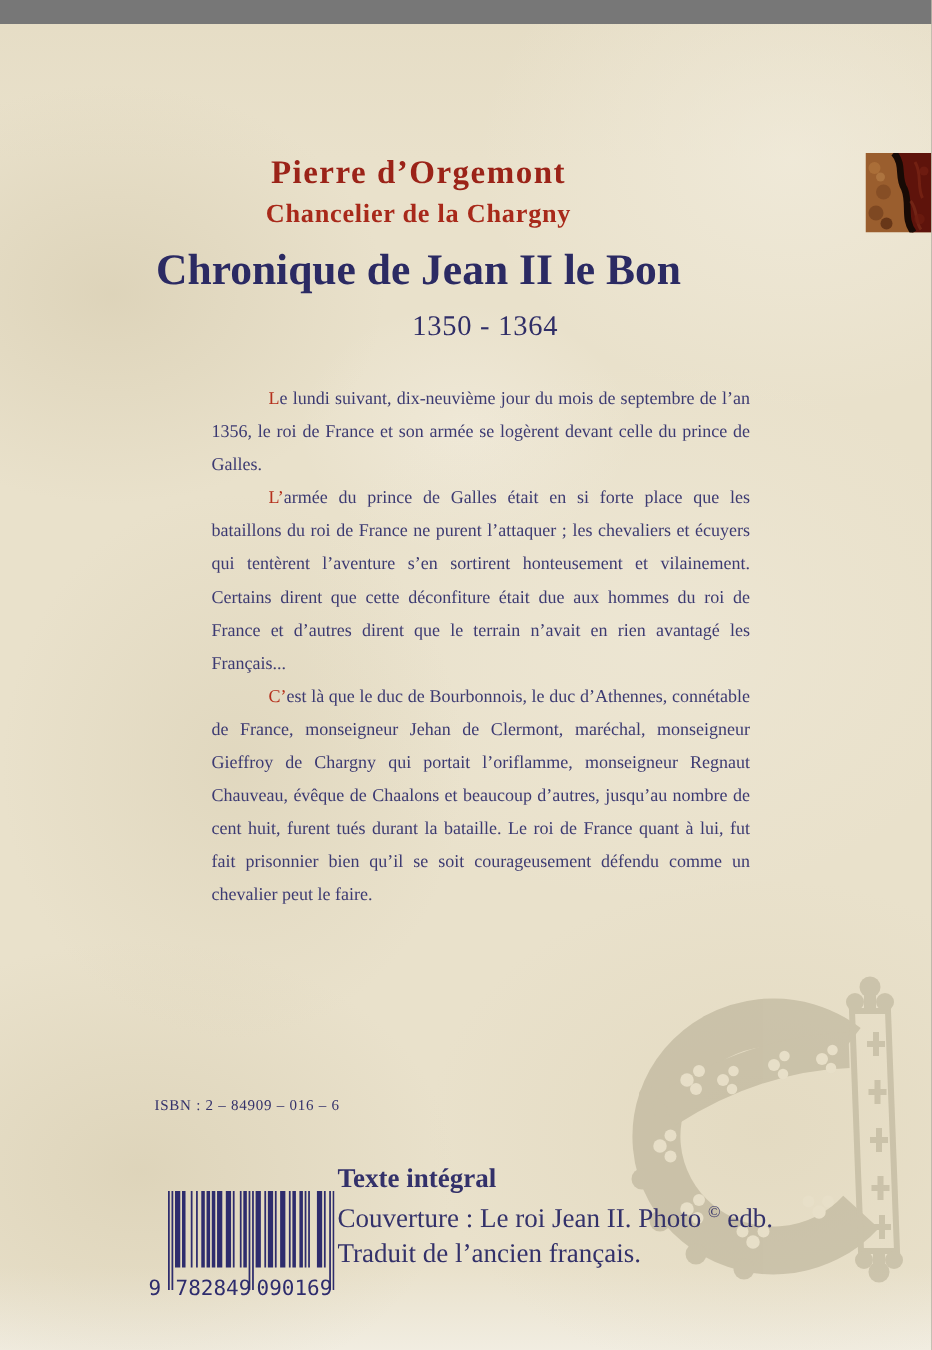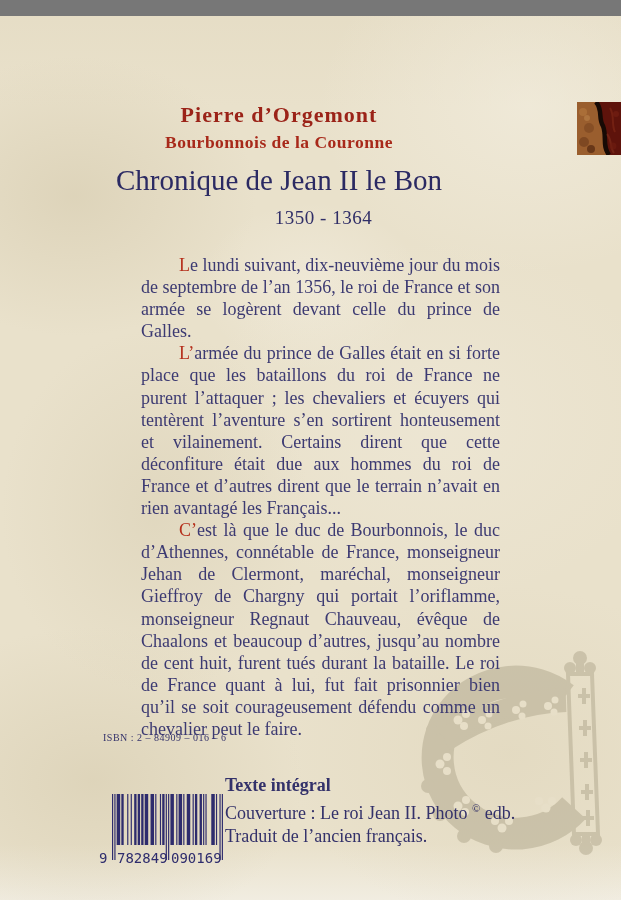--- a/index.html
+++ b/index.html
@@ -33,37 +33,37 @@
   }
   .author-role{
     position:absolute;top:116px;left:0;width:558px;
     text-align:center;
     font-size:17.5px;font-weight:bold;letter-spacing:.5px;
     color:#a8291a;
   }
   .book-title{
     position:absolute;top:148px;left:0;width:558px;
     text-align:center;
-    font-size:29px;font-weight:normal;
+    font-size:29px;font-weight:bold;
     color:#2b2a63;
   }
   .date-range{
     position:absolute;top:191px;left:0;width:621px;
     padding-left:26px;box-sizing:border-box;
     text-align:center;
     font-size:19px;letter-spacing:.5px;
     color:#302e67;
   }
 
   
   .body-text{
     position:absolute;left:141px;top:238px;width:359px;
     z-index:2;
     color:#3c3a72;
-    font-size:18px;line-height:22.1px;
+    font-size:12px;line-height:22.1px;
     text-align:justify;
   }
   .body-text p{margin:0;text-indent:38px;}
   .body-text .lead{color:#b5301c;}
 
   
   .isbn-label{
     position:absolute;left:103px;top:716px;
     font-size:10px;letter-spacing:.5px;
     color:#34326b;z-index:2;
@@ -184,21 +184,21 @@
         </g>
       <g>
           <circle cx="132" cy="60" r="4"></circle>
           <circle cx="139" cy="54" r="3.5"></circle>
           <circle cx="138" cy="66" r="3.5"></circle>
         </g>
     </g>
   </svg>
 
   <div class="author">Pierre d’Orgemont</div>
-  <div class="author-role">Bourbonnois de la Couronne</div>
+  <div class="author-role">Chancelier de la Chargny</div>
   <div class="book-title">Chronique de Jean II le Bon</div>
   <div class="date-range">1350 - 1364</div>
 
   <div class="body-text">
     <p><span class="lead">L</span>e lundi suivant, dix-neuvième jour du mois de septembre de l’an 1356, le roi de France et son armée se logèrent devant celle du prince de Galles.</p>
     <p><span class="lead">L’</span>armée du prince de Galles était en si forte place que les bataillons du roi de France ne purent l’attaquer ; les chevaliers et écuyers qui tentèrent l’aventure s’en sortirent honteusement et vilainement. Certains dirent que cette déconfiture était due aux hommes du roi de France et d’autres dirent que le terrain n’avait en rien avantagé les Français...</p>
     <p><span class="lead">C’</span>est là que le duc de Bourbonnois, le duc d’Athennes, connétable de France, monseigneur Jehan de Clermont, maréchal, monseigneur Gieffroy de Chargny qui portait l’oriflamme, monseigneur Regnaut Chauveau, évêque de Chaalons et beaucoup d’autres, jusqu’au nombre de cent huit, furent tués durant la bataille. Le roi de France quant à lui, fut fait prisonnier bien qu’il se soit courageusement défendu comme un chevalier peut le faire.</p>
   </div>
 
   <div class="isbn-label">ISBN : 2 – 84909 – 016 – 6</div>

